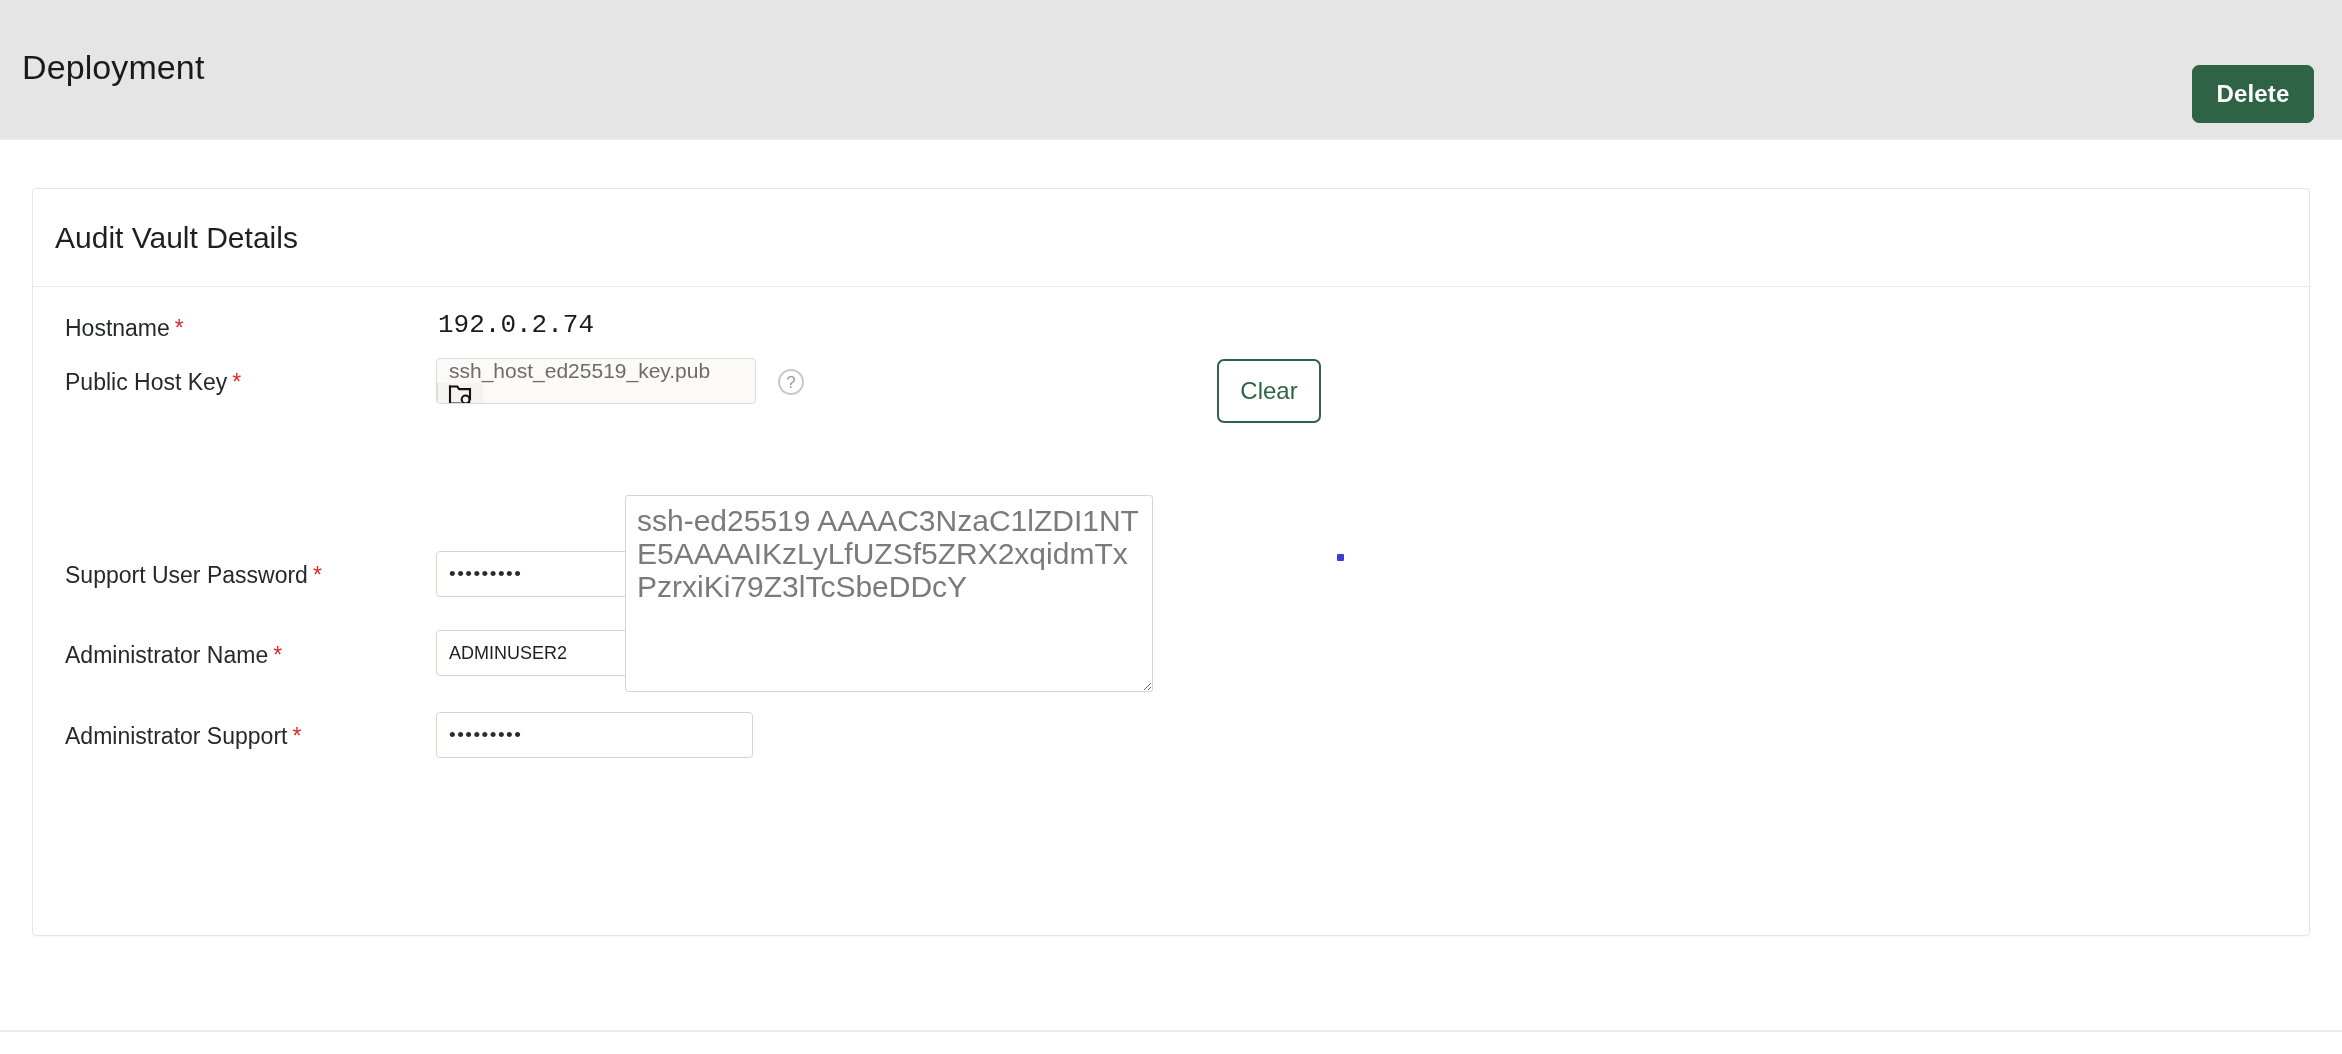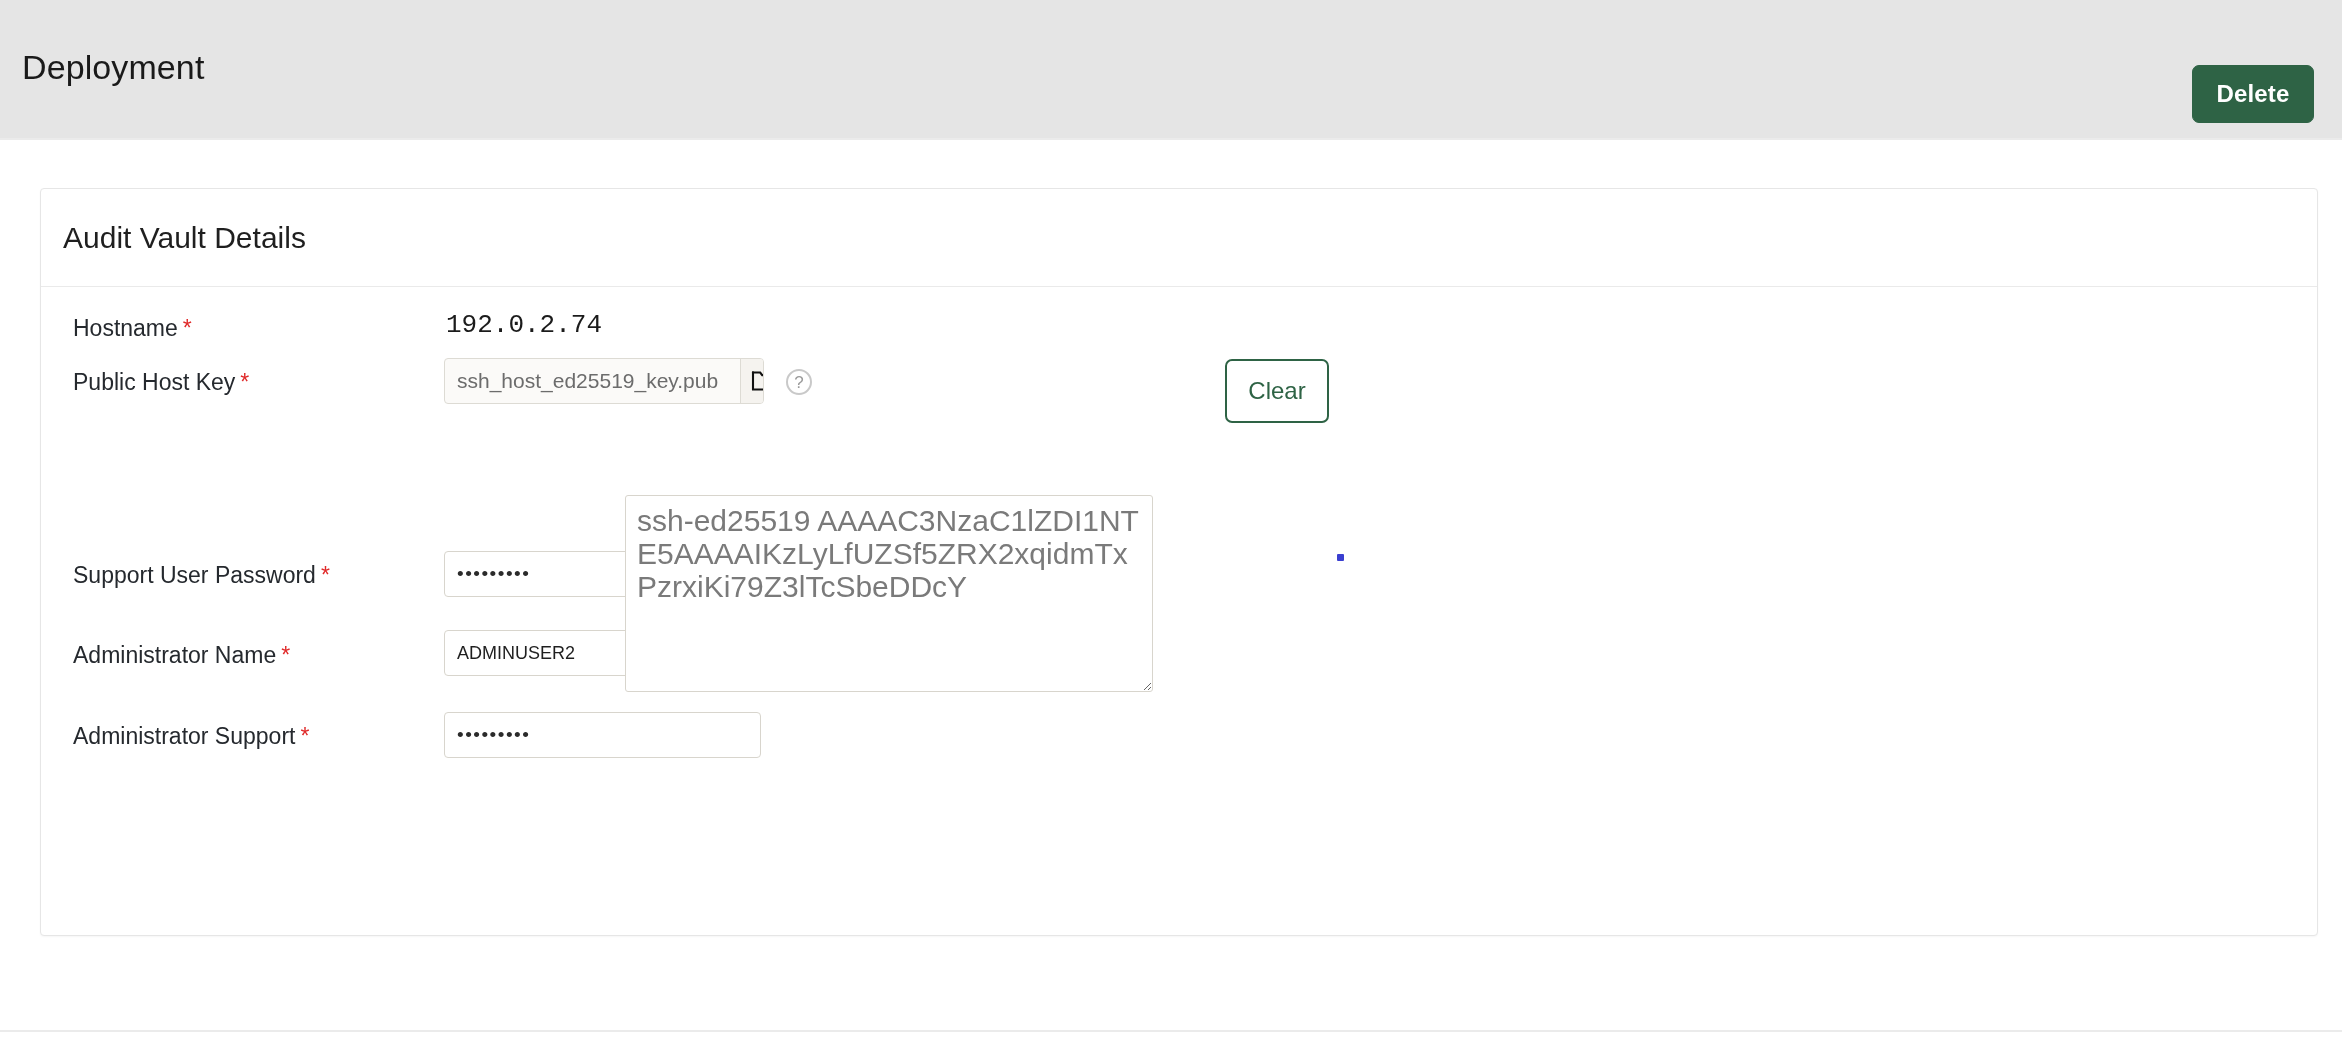--- a/index.html
+++ b/index.html
@@ -59,21 +59,20 @@
   .card {
     position: absolute;
     left: 32px;
     top: 188px;
     width: 2278px;
     box-sizing: border-box;
     background: #ffffff;
     border: 1px solid #e6e6e6;
     border-radius: 4px;
     box-shadow: 0 1px 2px rgba(0,0,0,0.04);
-    margin-left: 8px;
   }
   .card-header {
     height: 98px;
     box-sizing: border-box;
     border-bottom: 1px solid #eaeaea;
     display: flex;
     align-items: center;
     padding-left: 22px;
   }
   .card-header-title {
@@ -137,20 +136,21 @@
     top: 0;
     width: 320px;
     height: 46px;
     box-sizing: border-box;
     border: 1px solid #dddbd4;
     border-radius: 4px;
     background: #fbfaf8;
     display: flex;
     align-items: stretch;
     overflow: hidden;
+    flex-direction: column;
   }
   .file-input-text {
     flex: 1 1 auto;
     border: none;
     background: transparent;
     font-family: "Liberation Sans", sans-serif;
     font-size: 21px;
     color: #6c6c6c;
     padding: 0 12px;
     outline: none;

